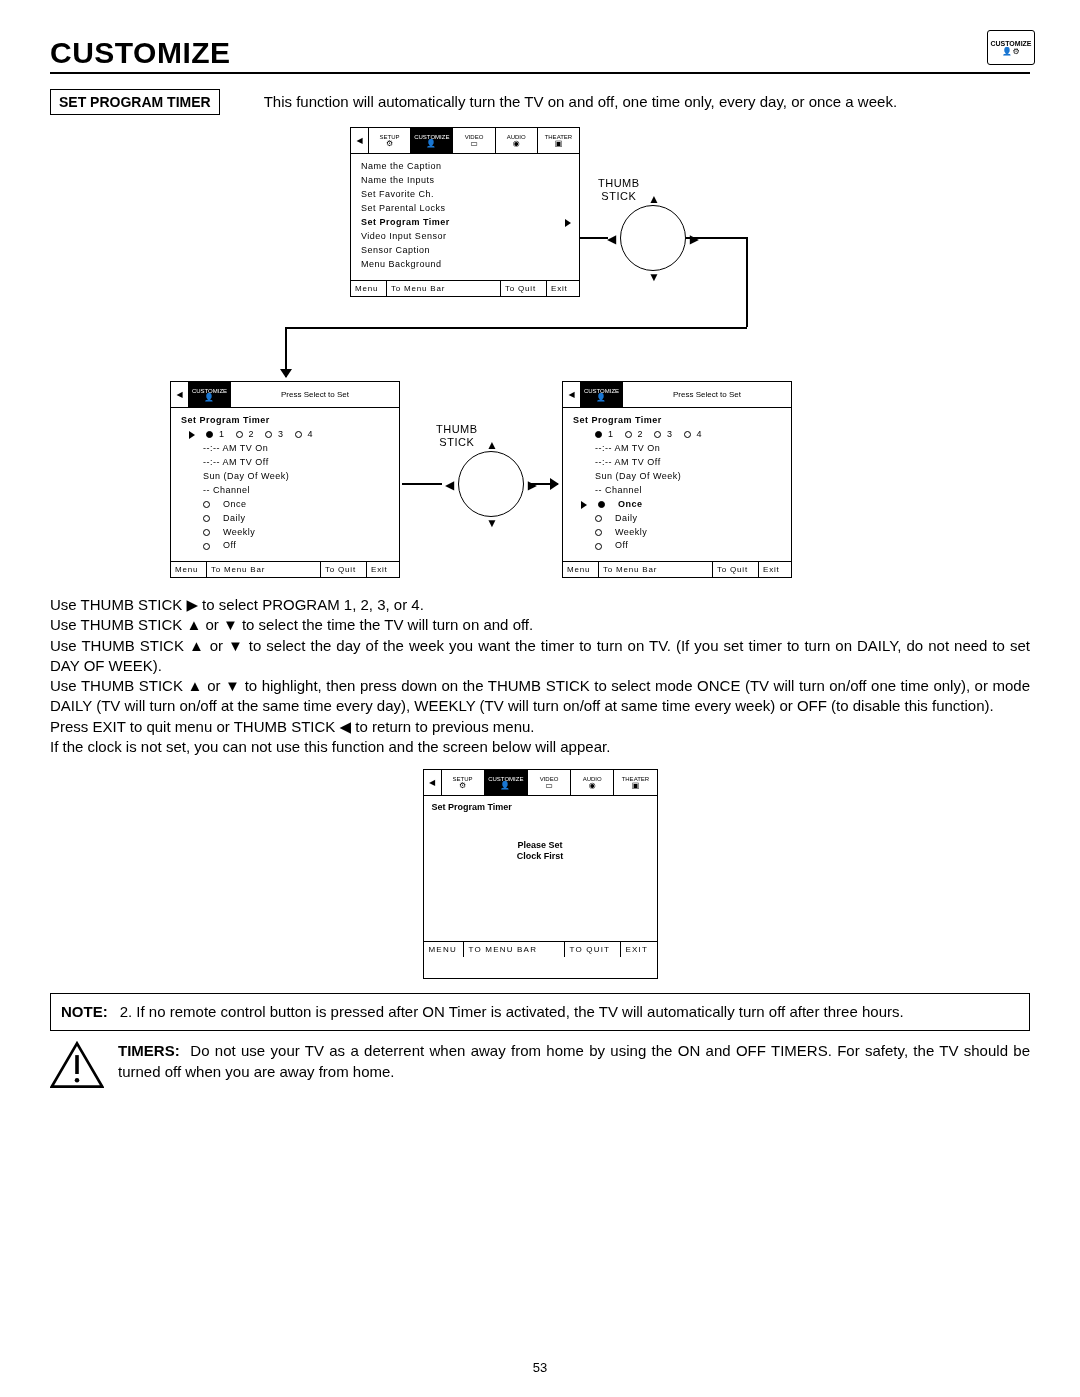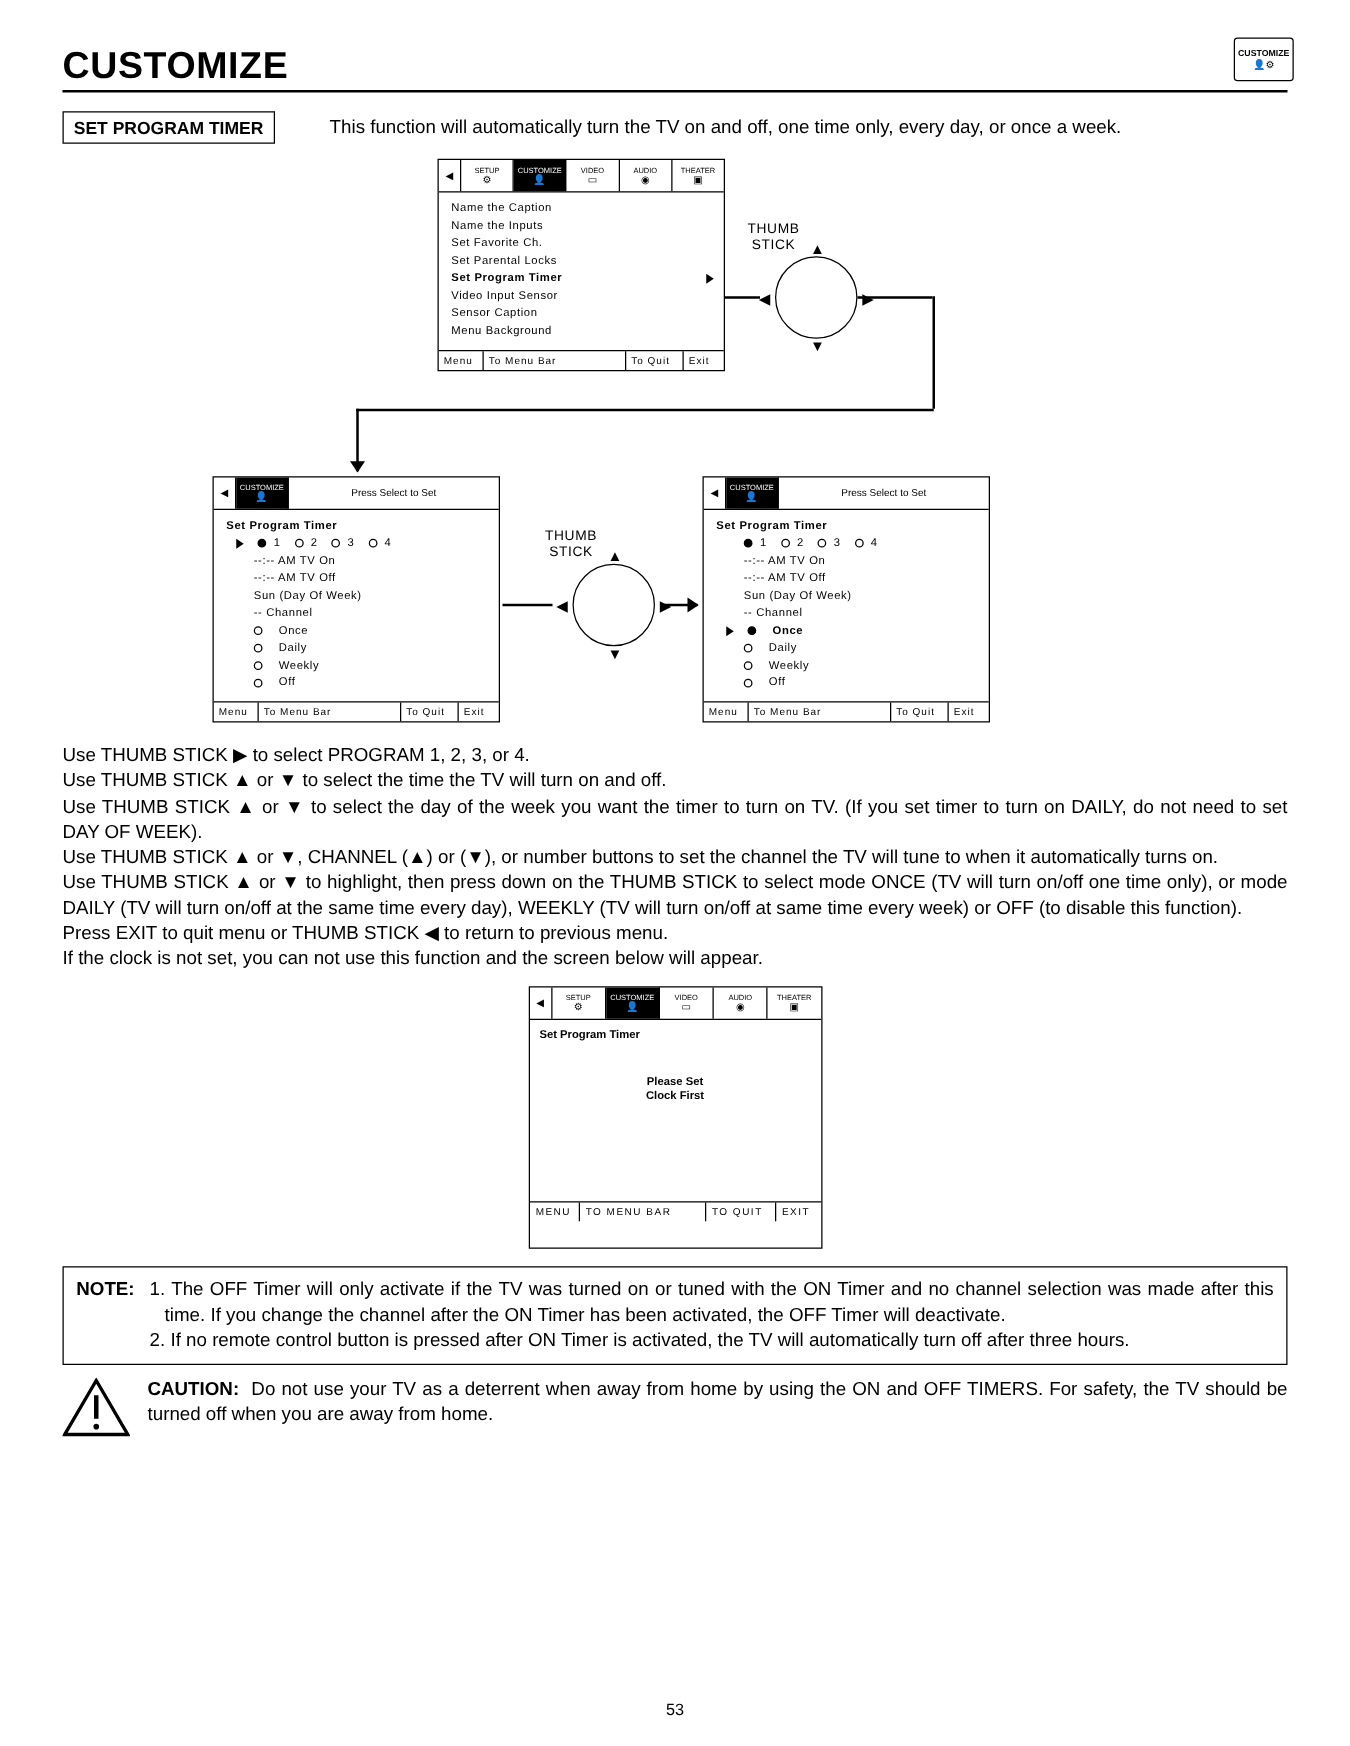--- a/index.html
+++ b/index.html
@@ -261,21 +261,20 @@
       <div class="f3">To Quit</div>
       <div class="f4">Exit</div>
     </div>
   </div>
 </div>
 
 <div class="body-text">
   <p>Use THUMB STICK ▶ to select PROGRAM 1, 2, 3, or 4.</p>
   <p>Use THUMB STICK ▲ or ▼ to select the time the TV will turn on and off.</p>
   <p>Use THUMB STICK ▲ or ▼ to select the day of the week you want the timer to turn on TV. (If you set timer to turn on DAILY, do not need to set DAY OF WEEK).</p>
-  <p>Use THUMB STICK ▲ or ▼, CHANNEL (▲) or (▼), or number buttons to set the channel the TV will tune to when it automatically turns on.</p>
   <p>Use THUMB STICK ▲ or ▼ to highlight, then press down on the THUMB STICK to select mode ONCE (TV will turn on/off one time only), or mode DAILY (TV will turn on/off at the same time every day), WEEKLY (TV will turn on/off at same time every week) or OFF (to disable this function).</p>
   <p>Press EXIT to quit menu or THUMB STICK ◀  to return to previous menu.</p>
   <p>If the clock is not set, you can not use this function and the screen below will appear.</p>
 </div>
 
 <div class="clock-diagram">
   <div class="clock-box">
     <div class="osd-tabs">
       <div class="osd-tabcell">
           <span class="tabicon">◀</span>
@@ -310,31 +309,30 @@
       <div class="cf2">TO MENU BAR</div>
       <div class="cf3">TO QUIT</div>
       <div class="cf4">EXIT</div>
     </div>
   </div>
 </div>
 
 <div class="note-box">
   <div class="note-label">NOTE:</div>
   <div>
-    <div style="padding-left:4px; text-indent:-12px; margin-left:12px;">1. The OFF Timer will only activate if the TV was turned on or tuned with the ON Timer and no channel selection was made after this time.  If you change the channel after the ON Timer has been activated, the OFF Timer will deactivate.</div>
     <div style="padding-left:4px; text-indent:-12px; margin-left:12px;">2. If no remote control button is pressed after ON Timer is activated, the TV will automatically turn off after three hours.</div>
   </div>
 </div>
 
 <div class="caution-row">
   <div class="warn-tri">
     <svg viewBox="0 0 60 52">
         <polygon points="30,2 58,50 2,50" fill="none" stroke="#000" stroke-width="3"></polygon>
         <line x1="30" y1="15" x2="30" y2="36" stroke="#000" stroke-width="4"></line>
         <circle cx="30" cy="43" r="2.5" fill="#000"></circle>
       </svg>
   </div>
   <div class="caution-text">
-    <span class="caution-label">CAUTION:</span>&nbsp;&nbsp;<span>Do not use your TV as a deterrent when away from home by using the ON and OFF TIMERS.  For safety, the TV should be turned off when you are away from home.</span>
+    <span class="caution-label">TIMERS:</span>&nbsp;&nbsp;<span>Do not use your TV as a deterrent when away from home by using the ON and OFF TIMERS.  For safety, the TV should be turned off when you are away from home.</span>
   </div>
 </div>
 
 <div class="pagenum">53</div>
 
 </body></html>

